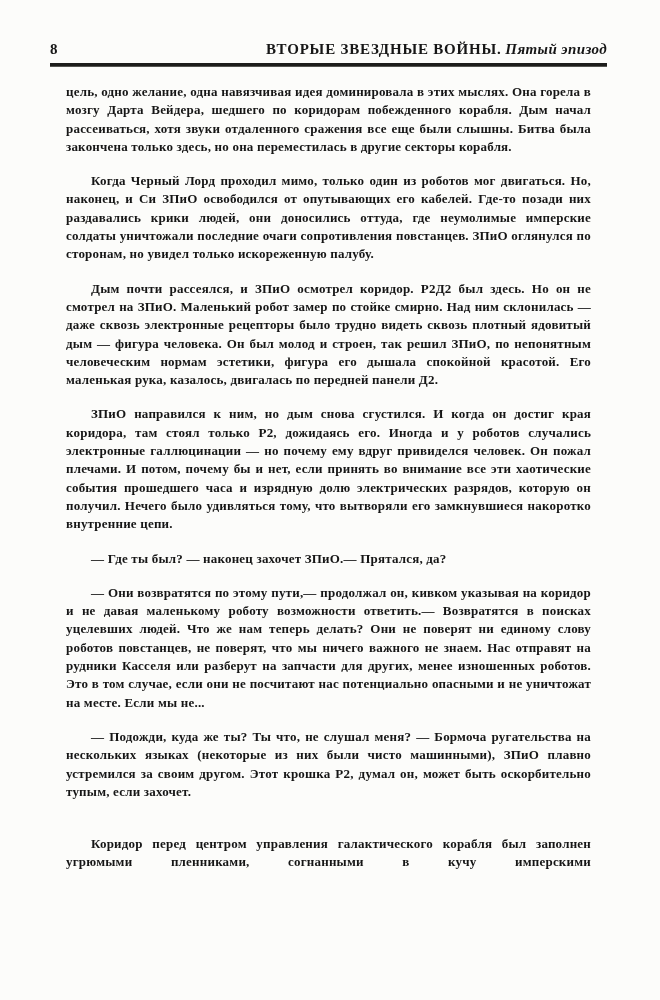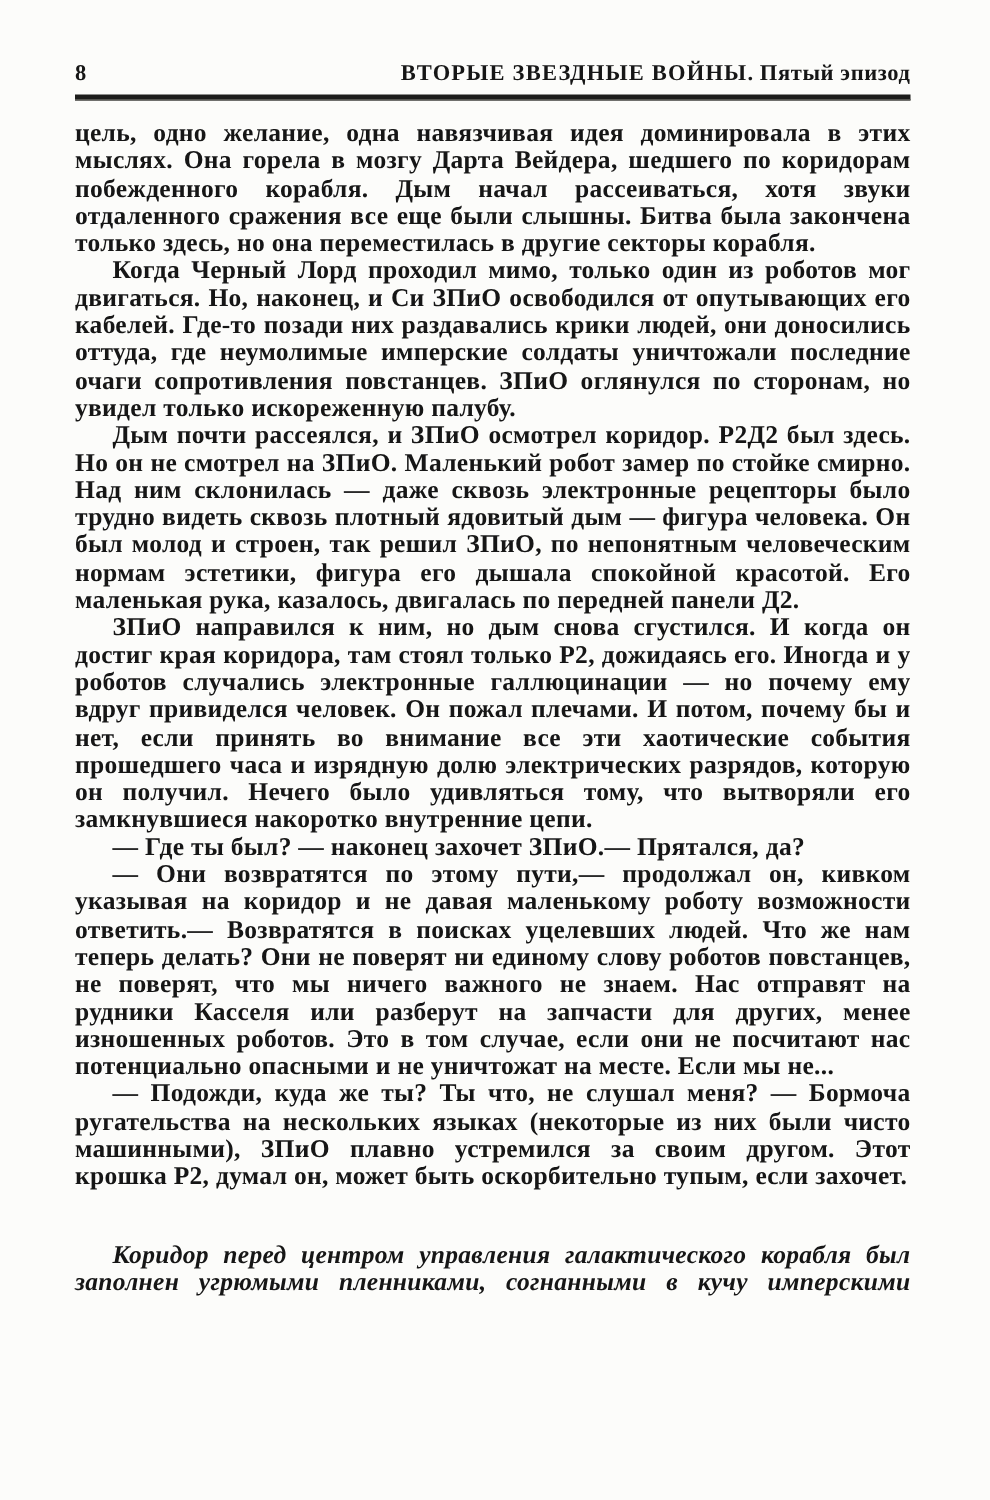--- a/index.html
+++ b/index.html
@@ -33,48 +33,48 @@
   }
   .header-right {
     white-space: nowrap;
   }
   .header-title {
     letter-spacing: 0.8px;
     font-weight: bold;
     margin-top: 26px;
   }
   .header-episode {
+    font-style: italic;
     font-weight: bold;
     letter-spacing: 0.4px;
   }
   .header-rule {
     margin-top: 5px;
     height: 3px;
     background: #1d1d1b;
     border-bottom: 1px solid #555550;
   }
   .page-body {
     margin-top: 13px;
   }
   .para {
-    margin: 0;
-    font-size: 17px;
+    margin: 16px;
+    font-size: 13px;
     line-height: 18.3px;
     font-weight: 600;
     letter-spacing: 0.2px;
     text-align: justify;
     text-indent: 25px;
     hyphens: none;
   }
   .para.no-indent {
     text-indent: 0;
   }
   .para.gap-before {
     margin-top: 34px;
-    font-style: italic;
   }
   .para.justify-last {
     text-align-last: justify;
   }
 </style>
 </head>
 <body>
 
 <div class="page">
   <header class="running-header">

